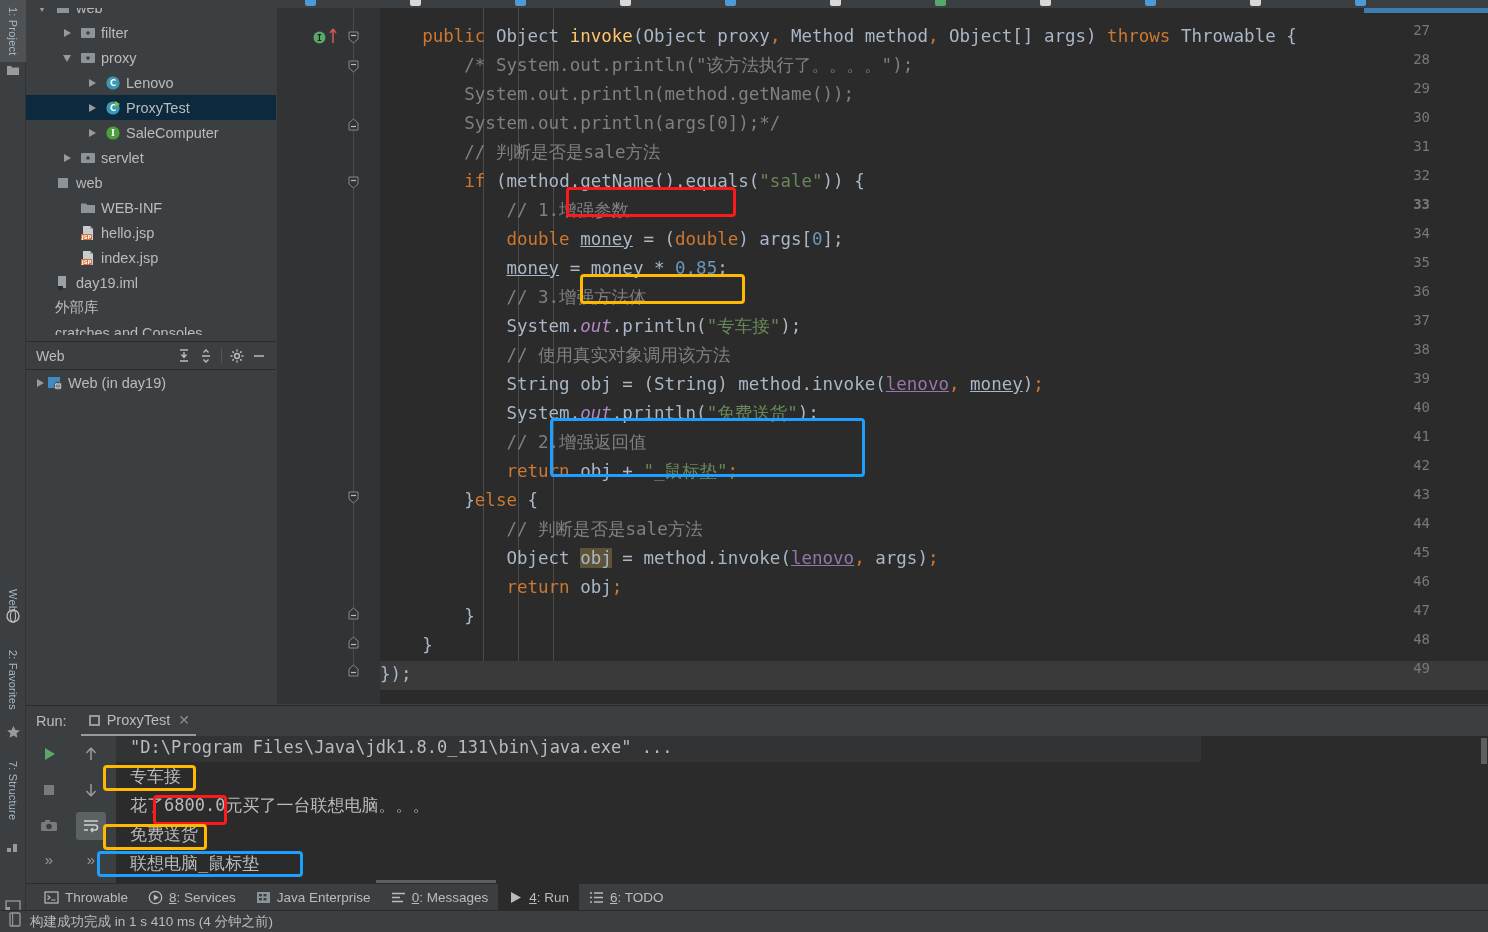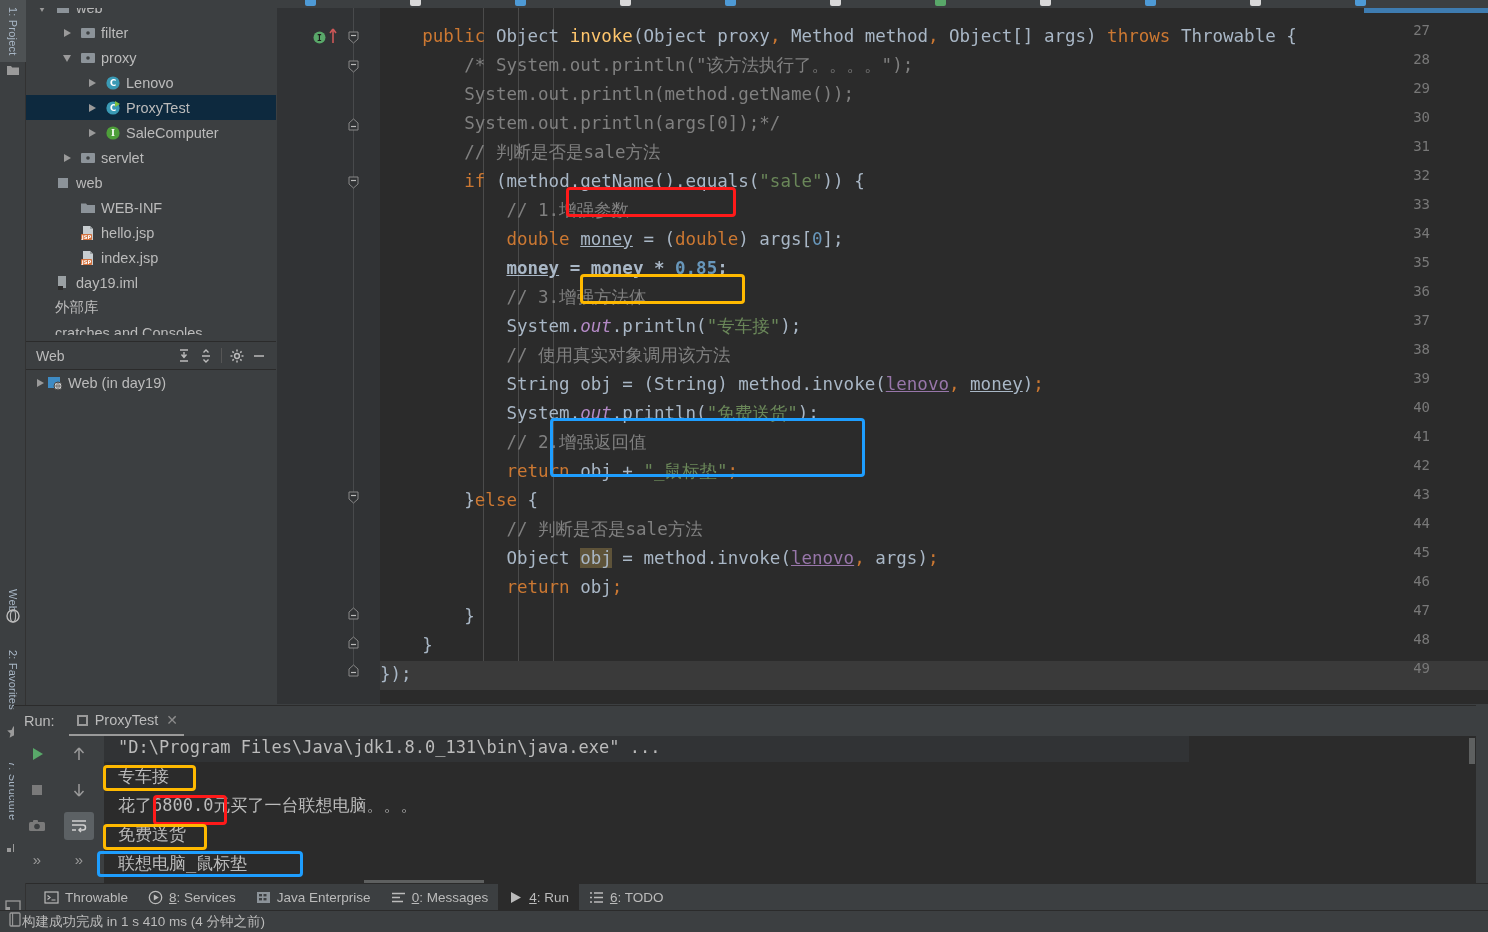--- a/index.html
+++ b/index.html
@@ -137,21 +137,21 @@
   
   .anno {
     position: absolute; border-radius: 4px; pointer-events: none;
   }
   .anno.red    { border: 3px solid #ff1a1a; }
   .anno.yellow { border: 3px solid #ffb900; }
   .anno.blue   { border: 3px solid #1e9eff; }
 
   
   .run-panel {
-    position: absolute; left: 14px; top: 705px; width: 1462px; height: 178px;
+    position: absolute; left: 26px; top: 705px; width: 1462px; height: 178px;
     background: #3c3f41; border-top: 1px solid #2b2b2b;
   }
   .run-head { height: 30px; display: flex; align-items: center; padding-left: 10px; }
   .run-label { color: #bbbbbb; font-size: 14.5px; margin-right: 14px; }
   .run-tab {
     display: flex; align-items: center; height: 30px; padding: 0 6px;
     border-bottom: 2px solid #9a9a9a; color: #bbbbbb; font-size: 14.5px;
   }
   .run-close { color: #8c8c8c; font-size: 14px; margin-left: 8px; }
   .run-body { position: absolute; left: 0; top: 30px; width: 1462px; height: 148px; }
@@ -186,21 +186,21 @@
     display: flex; align-items: center; gap: 6px; height: 27px;
     padding: 0 10px; color: #bbbbbb; font-size: 13.5px; white-space: nowrap;
   }
   .btab.sel { background: #2b2b2b; }
   .btab u { text-decoration: underline; }
 
   
   .statusbar {
     position: absolute; left: 0; top: 910px; width: 1488px; height: 22px;
     background: #3c3f41; display: flex; align-items: center; padding-left: 8px;
-    border-top: 1px solid #2b2b2b;
+    gap: 8px; border-top: 1px solid #2b2b2b;
   }
   .status-text { color: #bbbbbb; font-size: 13.5px; }
 </style>
 </head>
 <body>
 
 <div id="root">
 
   <div class="top-strip" id="topStrip">
       <div class="tb-ico" style="left: 305px; background: rgb(78, 154, 214);"></div>
@@ -521,21 +521,21 @@
 
     <div id="codeHost">
         <div class="code-line" style="top: 14px;">    <span class="kw">public</span> <span class="typ">Object</span> <span class="mth">invoke</span>(<span class="typ">Object</span> proxy<span class="kw">,</span> <span class="typ">Method</span> method<span class="kw">,</span> <span class="typ">Object</span>[] args) <span class="kw">throws</span> <span class="typ">Throwable</span> {</div>
         <div class="code-line" style="top: 43px;">        <span class="cmt">/* System.out.println("该方法执行了。。。。");</span></div>
         <div class="code-line" style="top: 72px;">        <span class="cmt">System.out.println(method.getName());</span></div>
         <div class="code-line" style="top: 101px;">        <span class="cmt">System.out.println(args[0]);*/</span></div>
         <div class="code-line" style="top: 130px;">        <span class="cmt">// 判断是否是sale方法</span></div>
         <div class="code-line" style="top: 159px;">        <span class="kw">if</span> (method.getName().equals(<span class="str">"sale"</span>)) {</div>
         <div class="code-line" style="top: 188px;">            <span class="cmt">// 1.增强参数</span></div>
         <div class="code-line" style="top: 217px;">            <span class="kw">double</span> <span class="loc">money</span> = (<span class="kw">double</span>) args[<span class="num">0</span>];</div>
-        <div class="code-line" style="top: 246px; font-weight: bold;">            <span class="loc">money</span> = <span class="loc">money</span> * <span class="num">0.85</span>;</div>
+        <div class="code-line" style="top: 246px;">            <span class="loc">money</span> = <span class="loc">money</span> * <span class="num">0.85</span>;</div>
         <div class="code-line" style="top: 275px;">            <span class="cmt">// 3.增强方法体</span></div>
         <div class="code-line" style="top: 304px;">            <span class="typ">System</span>.<span class="stat">out</span>.println(<span class="str">"专车接"</span>);</div>
         <div class="code-line" style="top: 333px;">            <span class="cmt">// 使用真实对象调用该方法</span></div>
         <div class="code-line" style="top: 362px;">            <span class="typ">String</span> obj = (<span class="typ">String</span>) method.invoke(<span class="fld">lenovo</span><span class="kw">,</span> <span class="loc">money</span>)<span class="kw">;</span></div>
         <div class="code-line" style="top: 391px;">            <span class="typ">System</span>.<span class="stat">out</span>.println(<span class="str">"免费送货"</span>);</div>
         <div class="code-line" style="top: 420px;">            <span class="cmt">// 2.增强返回值</span></div>
         <div class="code-line" style="top: 449px;">            <span class="kw">return</span> obj + <span class="str">"_鼠标垫"</span><span class="kw">;</span></div>
         <div class="code-line" style="top: 478px;">        }<span class="kw">else</span> {</div>
         <div class="code-line" style="top: 507px;">            <span class="cmt">// 判断是否是sale方法</span></div>
         <div class="code-line" style="top: 536px;">            <span class="typ">Object</span> <span class="hl">obj</span> = method.invoke(<span class="fld">lenovo</span><span class="kw">,</span> args)<span class="kw">;</span></div>
@@ -544,21 +544,21 @@
         <div class="code-line" style="top: 623px;">    }</div>
         <div class="code-line" style="top: 652px;">});</div>
       </div>
     <div id="gutterHost">
         <div class="gutter-line" style="top: 14px;">27</div>
         <div class="gutter-line" style="top: 43px;">28</div>
         <div class="gutter-line" style="top: 72px;">29</div>
         <div class="gutter-line" style="top: 101px;">30</div>
         <div class="gutter-line" style="top: 130px;">31</div>
         <div class="gutter-line" style="top: 159px;">32</div>
-        <div class="gutter-line" style="top: 188px;">33</div>
+        <div class="gutter-line" style="top: 188px; font-weight: bold;">33</div>
         <div class="gutter-line" style="top: 217px;">34</div>
         <div class="gutter-line" style="top: 246px;">35</div>
         <div class="gutter-line" style="top: 275px;">36</div>
         <div class="gutter-line" style="top: 304px;">37</div>
         <div class="gutter-line" style="top: 333px;">38</div>
         <div class="gutter-line" style="top: 362px;">39</div>
         <div class="gutter-line" style="top: 391px;">40</div>
         <div class="gutter-line" style="top: 420px;">41</div>
         <div class="gutter-line" style="top: 449px;">42</div>
         <div class="gutter-line" style="top: 478px;">43</div>

